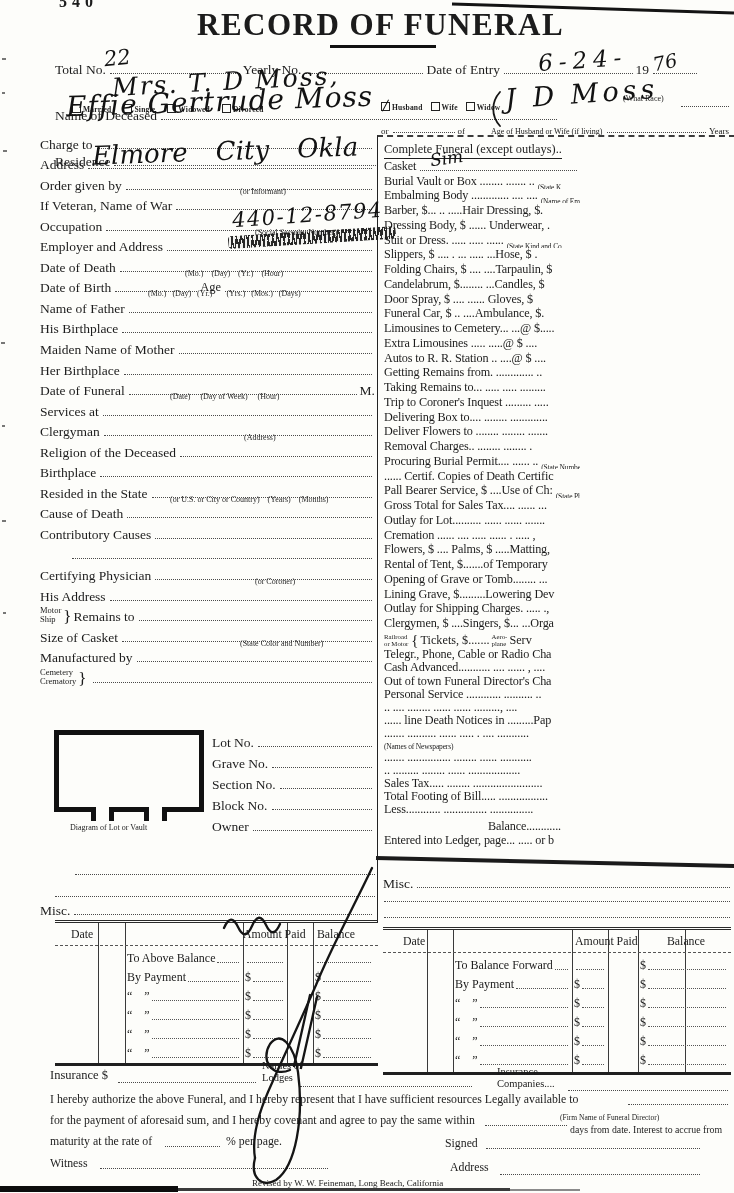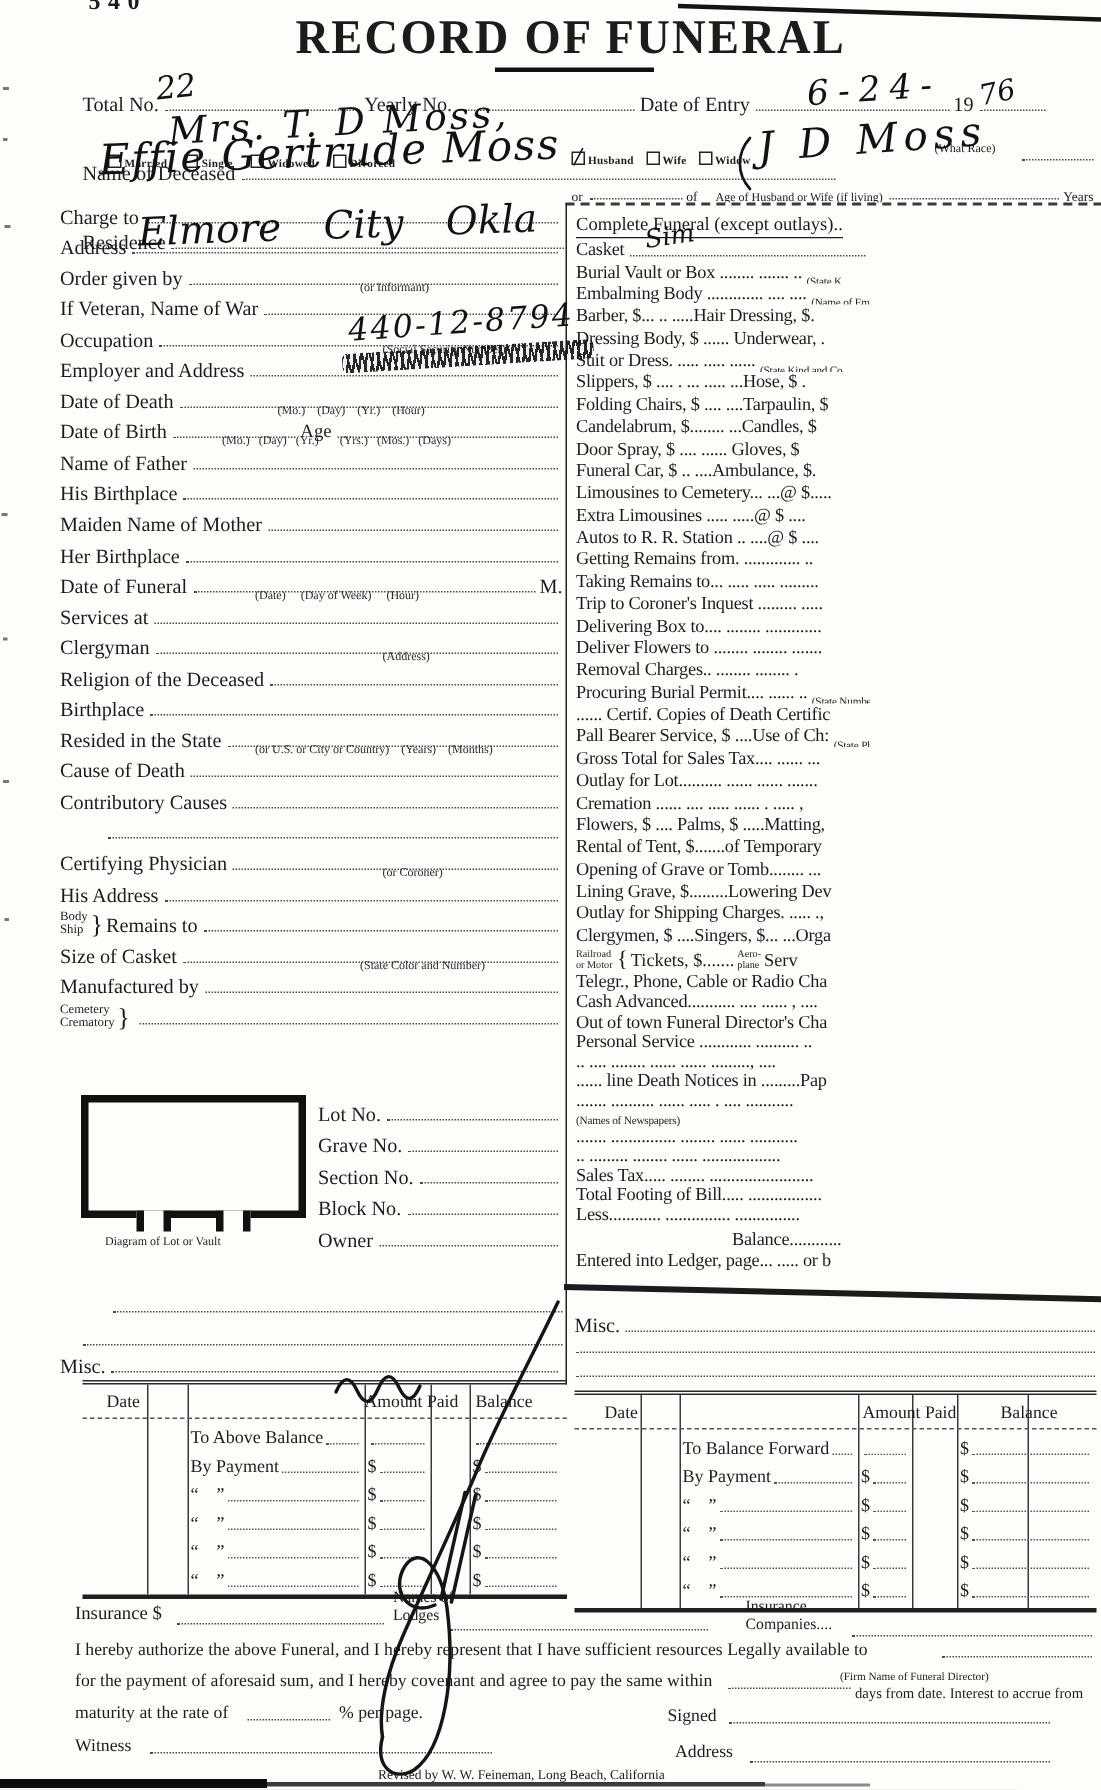--- a/index.html
+++ b/index.html
@@ -127,21 +127,21 @@
         <span><span class="cb"></span><span class="cbl">Wife</span></span>
 
         <span><span class="cb"></span><span class="cbl">Widow</span></span>
       </div>
     <span class="abs" style="left:242px;top:-2px;font-size:8px">(What Race)</span>
     <div class="abs alead" style="left:300px;top:8px;width:48px"></div>
     <div style="display:flex;align-items:flex-end;height:22px;width:348px">
       <span class="tiny-lbl">or</span>
       <span class="lead fix" style="width:62px"></span>
       <span class="tiny-lbl">of</span>
-      <span style="font-size:8px;margin-left:12px;white-space:nowrap">Age of Husband or Wife (if living)</span>
+      <span style="font-size:8px;margin-left:26px;white-space:nowrap">Age of Husband or Wife (if living)</span>
       <span class="lead"></span>
       <span class="tiny-lbl">Years</span>
     </div>
   </div>
 
   <div class="abs" style="left:40px;top:131px;width:335px">
     <div class="row">
       <span class="lbl">Charge to</span>
       <span class="lead"></span>
     </div>
@@ -201,21 +201,21 @@
       <span class="lbl">M.</span>
       <span class="cap" style="left:130px">(Date)&nbsp;&nbsp;&nbsp;&nbsp;&nbsp;(Day of Week)&nbsp;&nbsp;&nbsp;&nbsp;&nbsp;(Hour)</span>
     </div>
     <div class="row">
       <span class="lbl">Services at</span>
       <span class="lead"></span>
     </div>
     <div class="row">
       <span class="lbl">Clergyman</span>
       <span class="lead"></span>
-      <span class="cap" style="left:215px">(Address)</span>
+      <span class="cap" style="left:204px">(Address)</span>
     </div>
     <div class="row">
       <span class="lbl">Religion of the Deceased</span>
       <span class="lead"></span>
     </div>
     <div class="row">
       <span class="lbl">Birthplace</span>
       <span class="lead"></span>
     </div>
     <div class="row">
@@ -238,21 +238,21 @@
       <span class="lbl">Certifying Physician</span>
       <span class="lead"></span>
       <span class="cap" style="left:215px">(or Coroner)</span>
     </div>
     <div class="row">
       <span class="lbl">His Address</span>
       <span class="lead"></span>
     </div>
     <div class="row">
       <span class="stack2">
-        <span>Body</span>
+        <span>Motor</span>
         <span>Ship</span>
       </span>
       <span class="brace2">}</span>
       <span class="lbl">Remains to</span>
       <span class="lead"></span>
     </div>
     <div class="row">
       <span class="lbl">Size of Casket</span>
       <span class="lead"></span>
       <span class="cap" style="left:200px">(State Color and Number)</span>

